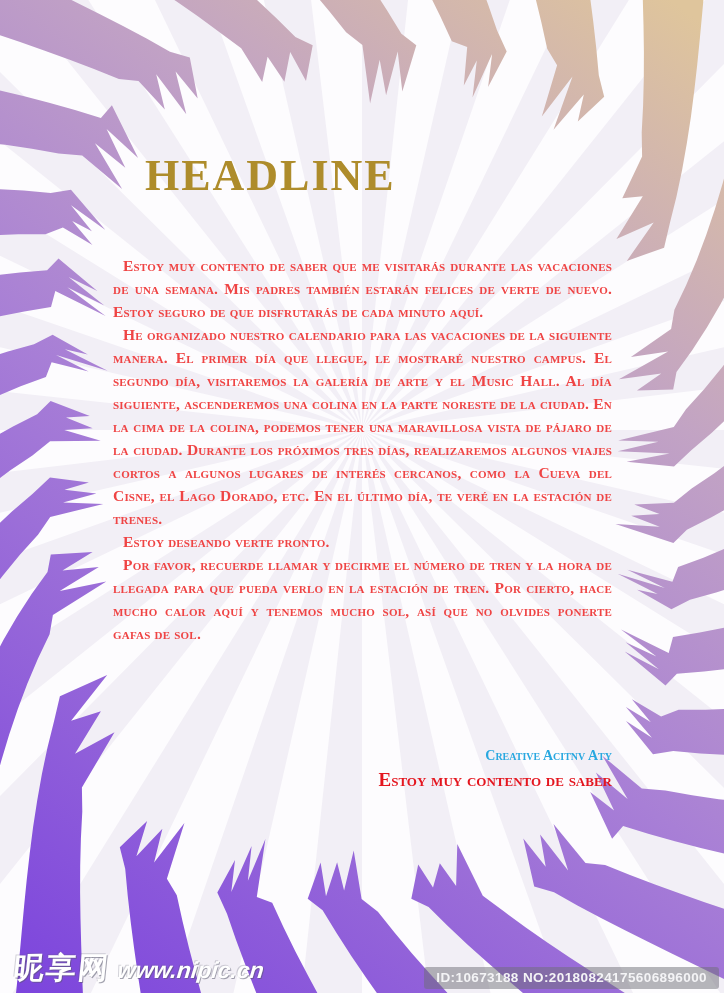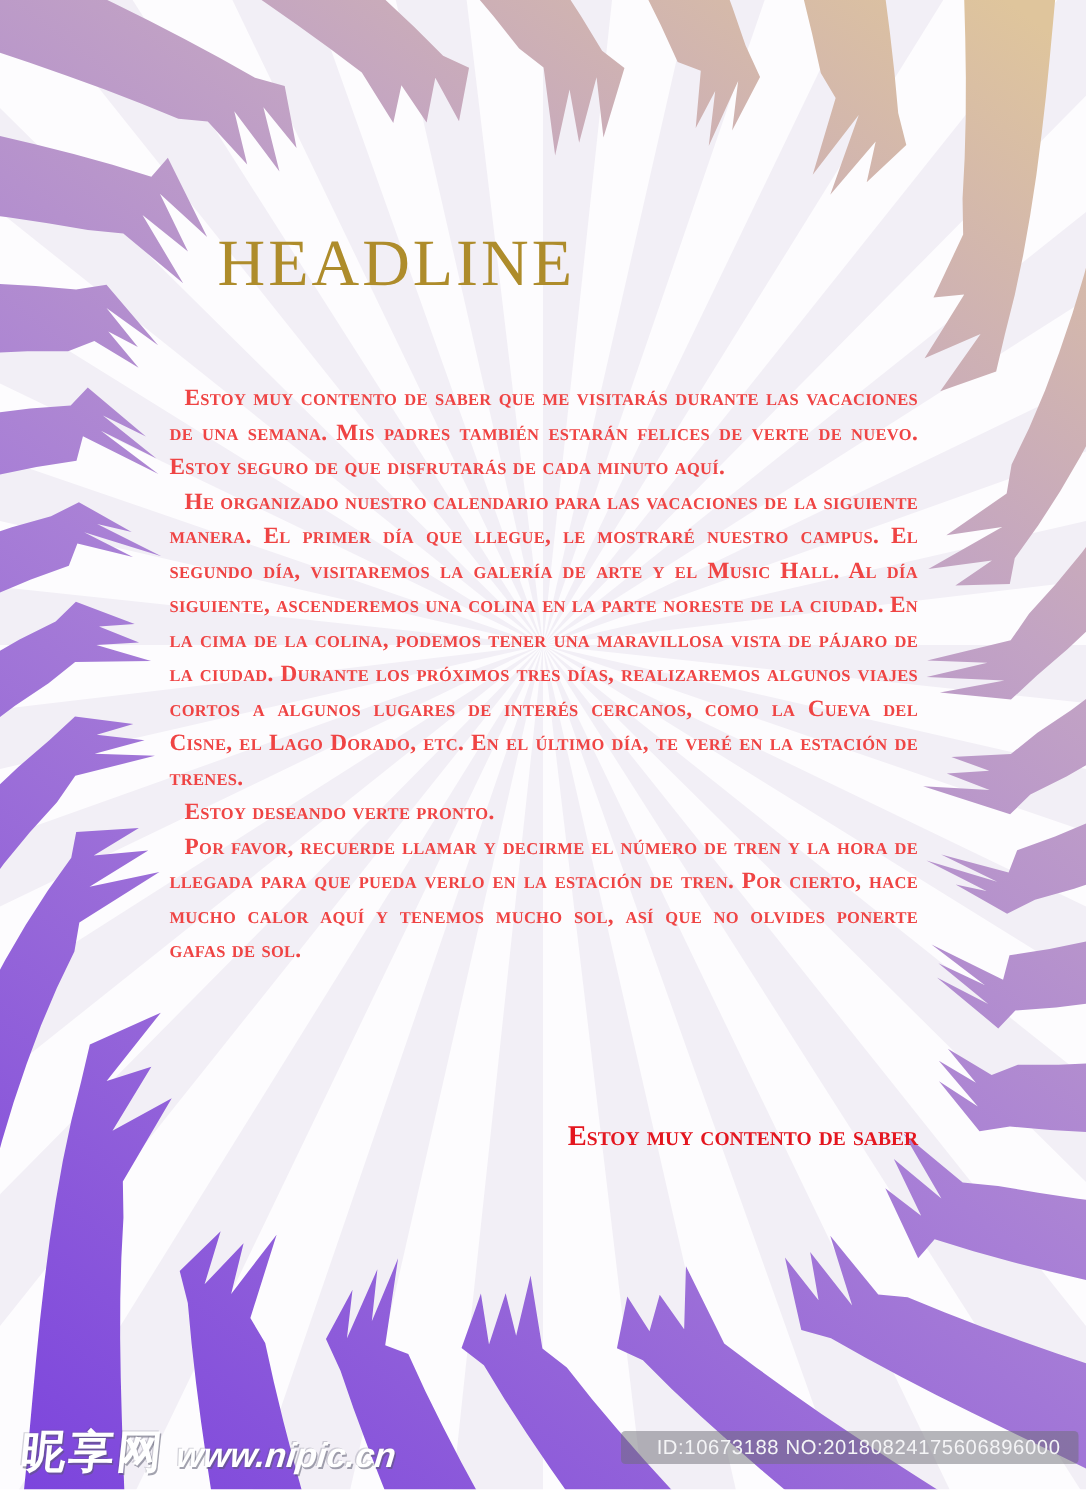--- a/index.html
+++ b/index.html
@@ -23,21 +23,21 @@
   .content {
     position: absolute;
     left: 113px;
     top: 150px;
     width: 499px;
   }
   .headline {
     margin: 0 0 0 32px;
     font-size: 44px;
     line-height: 52px;
-    font-weight: normal;
+    font-weight: bold;
     letter-spacing: 2px;
     color: #ae8c2b;
     font-family: "Liberation Serif", serif;
   }
   .body-text {
     margin-top: 52px;
   }
   .body-text p {
     margin: 0;
     text-align: justify;
@@ -84,28 +84,29 @@
     letter-spacing: 2px;
   }
   .watermark-left .site-url {
     font-size: 23px;
     font-weight: bold;
     font-style: italic;
   }
   .id-badge {
     position: absolute;
     right: 5px;
-    bottom: 17px;
+    bottom: 4px;
     background: rgba(110,110,118,0.5);
     border-radius: 3px;
-    padding: 3px 12px 4px 24px;
+    padding: 3px 12px 4px 12px;
     color: #f4f4f6;
     font-size: 13.5px;
     letter-spacing: 0.4px;
     font-family: "Liberation Sans", sans-serif;
+    font-weight: bold;
   }
 </style>
 </head>
 <body>
 
 <div class="page">
 
   <svg class="deco" width="724" height="993" viewBox="0 0 724 993" aria-hidden="true">
     <defs>
       <linearGradient id="swirlGrad" gradientUnits="userSpaceOnUse" x1="0" y1="993" x2="724" y2="40">
@@ -179,20 +180,21 @@
     <h1 class="headline" style="color: rgb(174, 140, 43);">HEADLINE</h1>
     <div class="body-text" style="color: rgb(38, 36, 46);">
       <p>Estoy muy contento de saber que me visitarás durante las vacaciones de una semana. Mis padres también estarán felices de verte de nuevo. Estoy seguro de que disfrutarás de cada minuto aquí.</p>
       <p>He organizado nuestro calendario para las vacaciones de la siguiente manera. El primer día que llegue, le mostraré nuestro campus. El segundo día, visitaremos la galería de arte y el Music Hall. Al día siguiente, ascenderemos una colina en la parte noreste de la ciudad. En la cima de la colina, podemos tener una maravillosa vista de pájaro de la ciudad. Durante los próximos tres días, realizaremos algunos viajes cortos a algunos lugares de interés cercanos, como la Cueva del Cisne, el Lago Dorado, etc. En el último día, te veré en la estación de trenes.</p>
       <p>Estoy deseando verte pronto.</p>
       <p>Por favor, recuerde llamar y decirme el número de tren y la hora de llegada para que pueda verlo en la estación de tren. Por cierto, hace mucho calor aquí y tenemos mucho sol, así que no olvides ponerte gafas de sol.</p>
     </div>
   </div>
 
   <div class="footer-block">
+    <div class="footer-tagline" style="color: rgb(41, 168, 224);">Creative Acitnv Aty</div>
     <div class="footer-subline" style="color: rgb(228, 22, 31);">Estoy muy contento de saber</div>
   </div>
 
   <div class="watermark-left">
     <span class="site-name">昵享网</span>
     <span class="site-url">www.nipic.cn</span>
   </div>
 
   <div class="id-badge">ID:10673188 NO:20180824175606896000</div>
 

